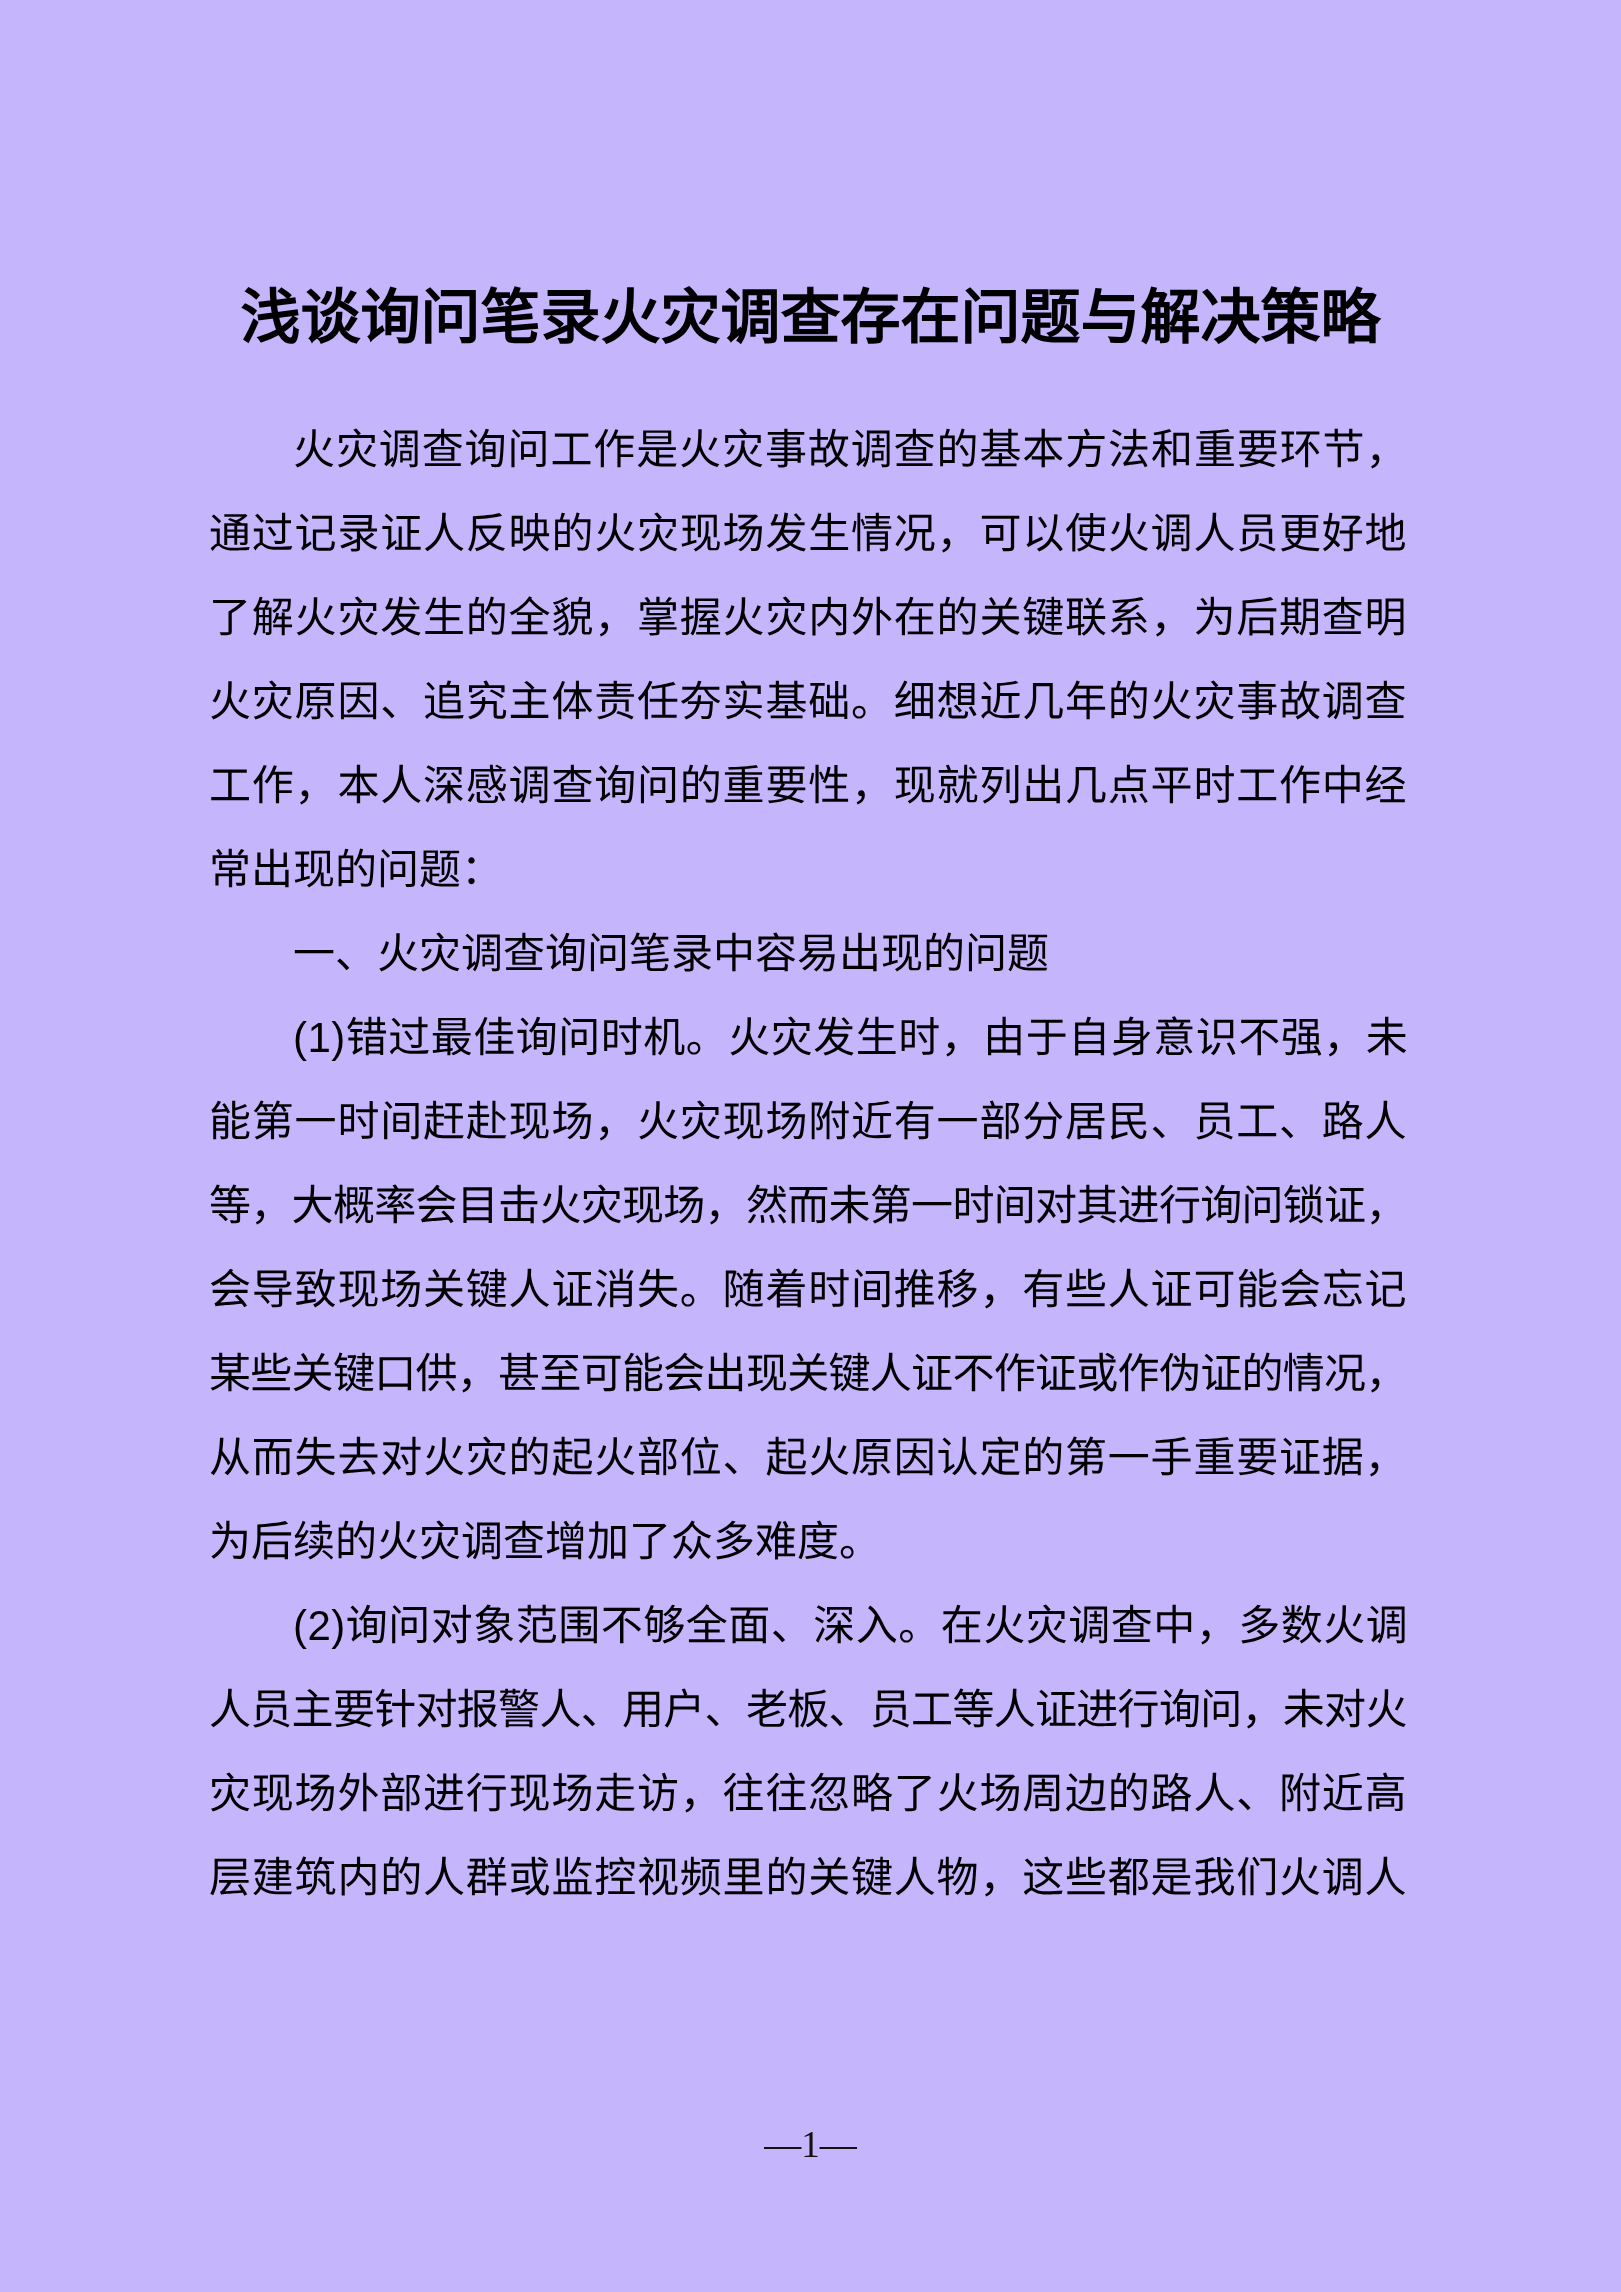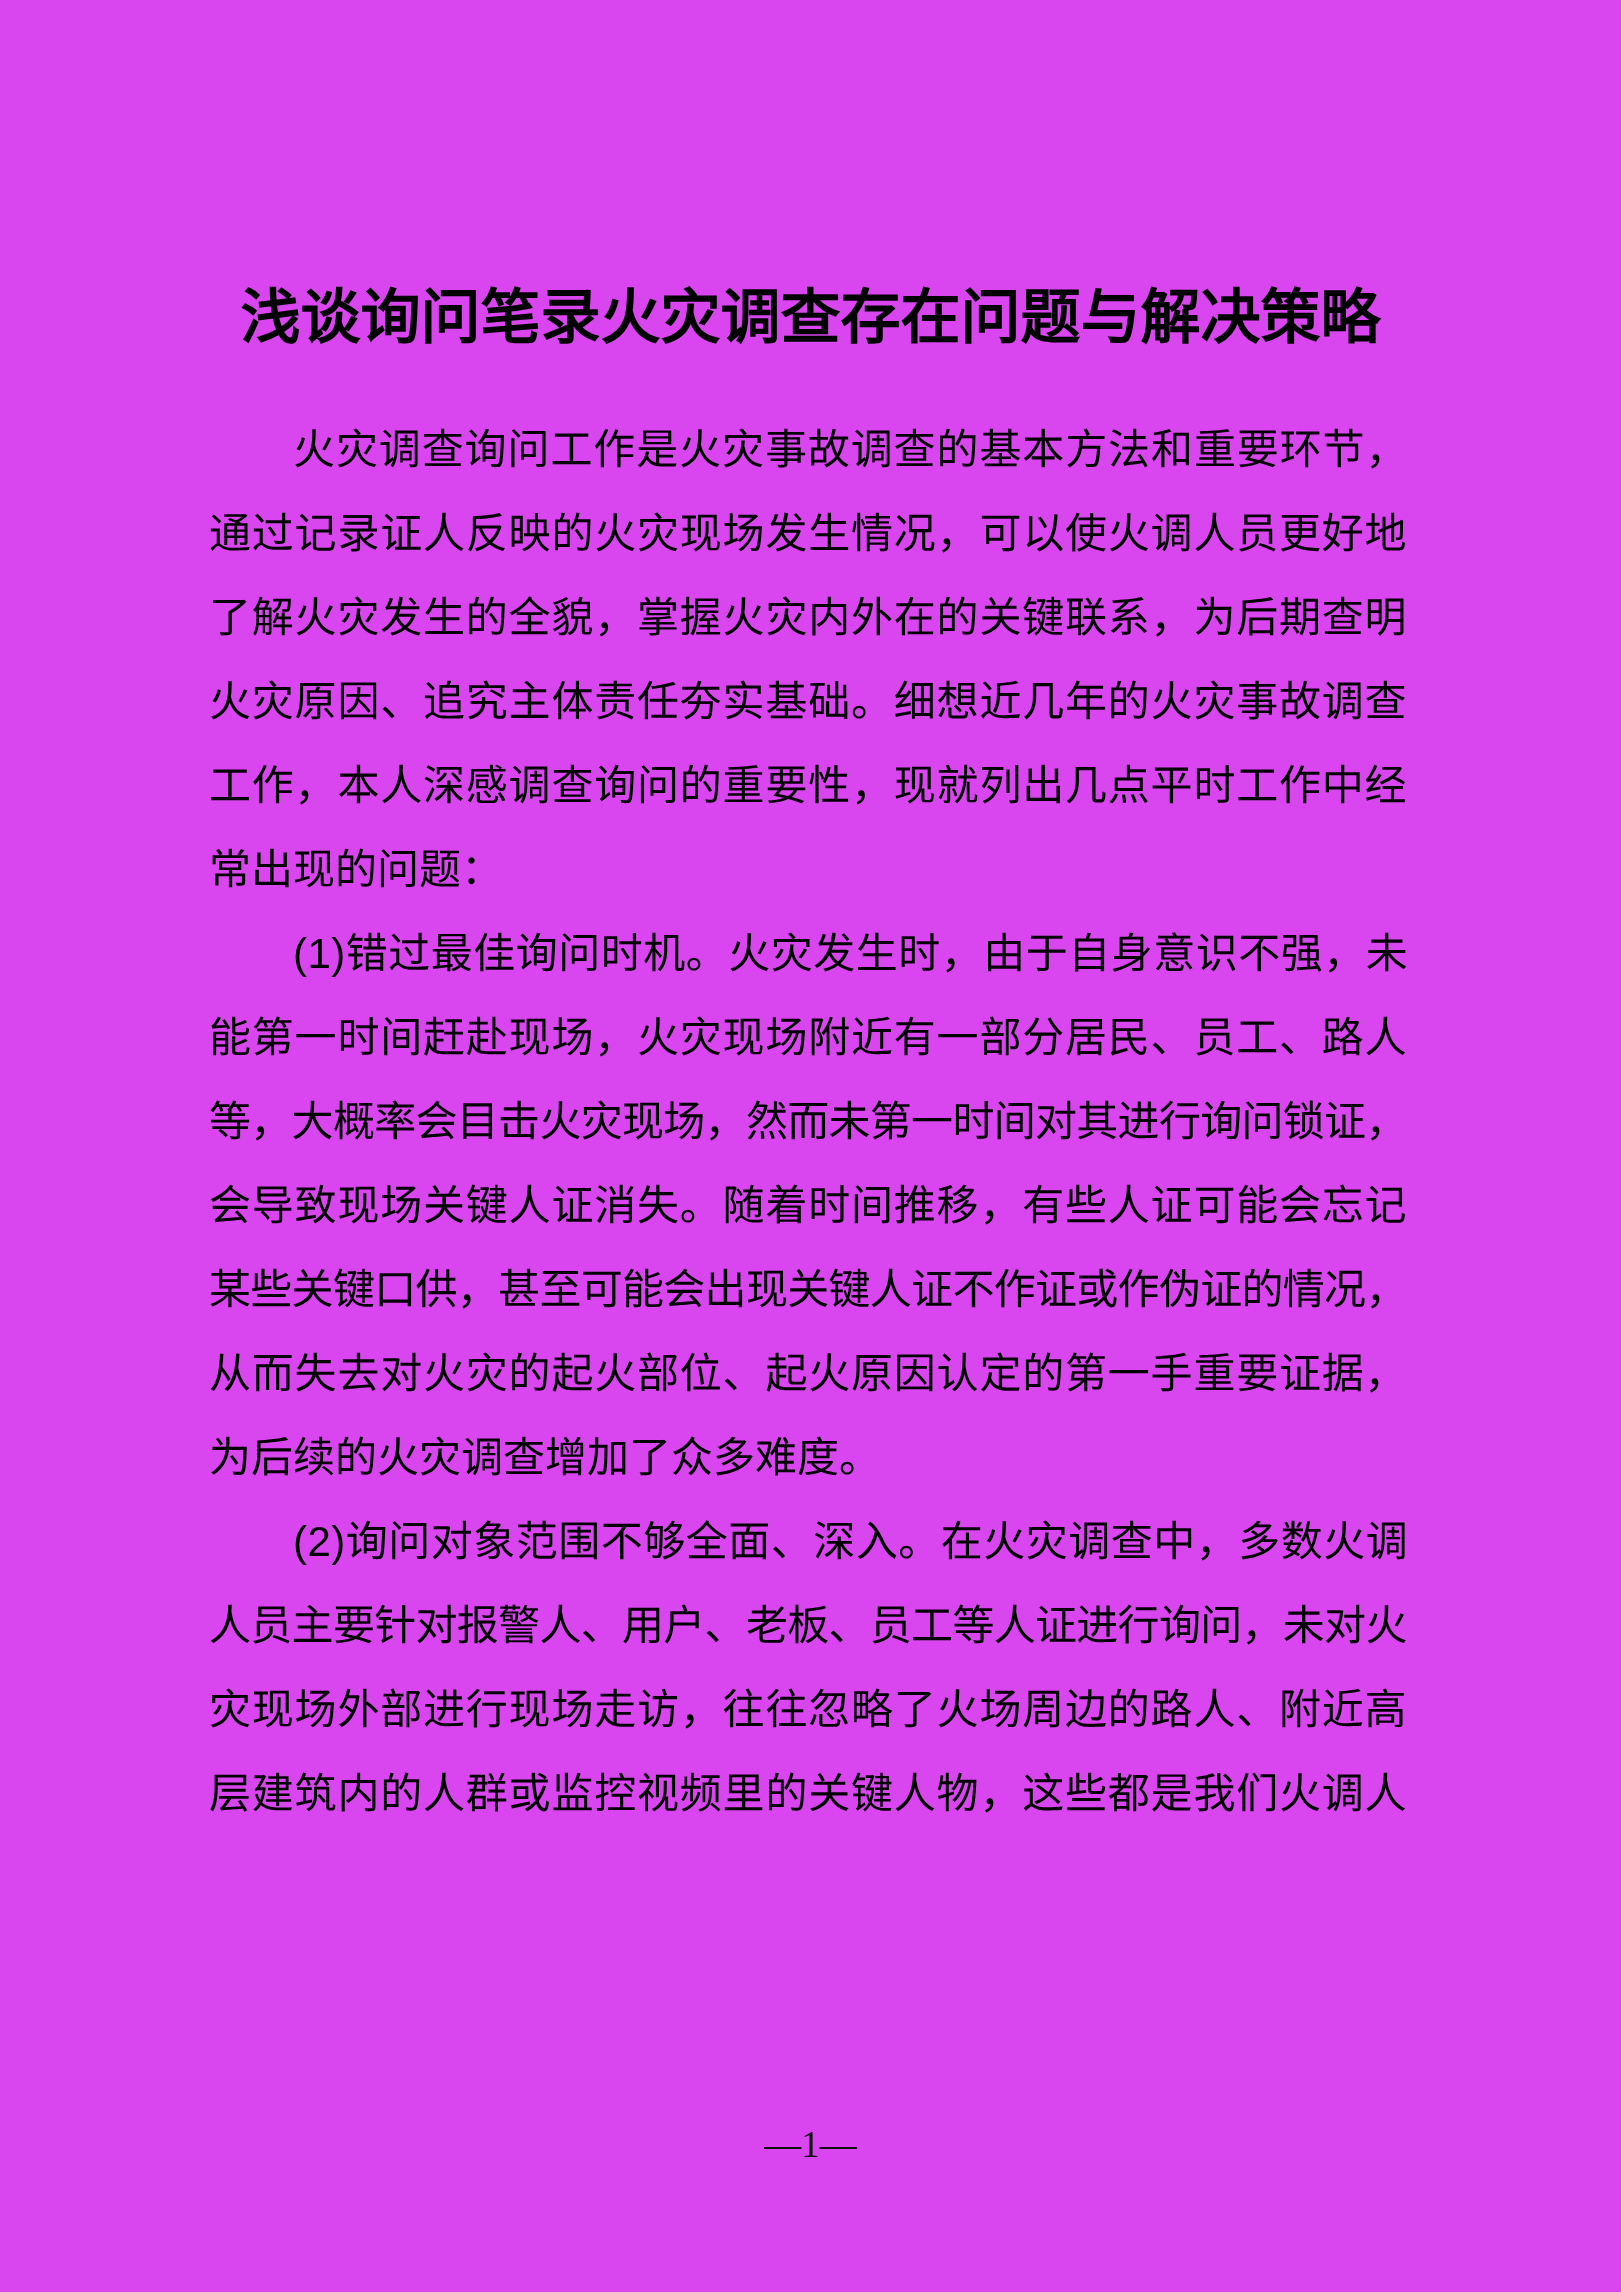--- a/index.html
+++ b/index.html
@@ -4,21 +4,21 @@
 <style>
   html, body {
     margin: 0;
     padding: 0;
     background: #ffffff;
   }
   .page {
     position: relative;
     width: 1621px;
     height: 2293px;
-    background: #d946ef;
+    background: #c4b5fd;
     color: #000000;
     font-family: "Liberation Sans", sans-serif;
     overflow: hidden;
   }
   .doc-title {
     position: absolute;
     top: 246px;
     left: 0;
     width: 100%;
     text-align: center;
@@ -62,20 +62,21 @@
 <div class="page">
   <h1 class="doc-title"><span>浅谈询问笔录火灾调查存在问题与解决策略</span></h1>
 
   <div class="doc-body">
       <div class="line indent"><span style="letter-spacing: 0.9px;">火灾调查询问工作是火灾事故调查的基本方法和重要环节，</span></div>
       <div class="line"><span style="letter-spacing: 0.8px;">通过记录证人反映的火灾现场发生情况，可以使火调人员更好地</span></div>
       <div class="line"><span style="letter-spacing: 0.8px; margin-top: 12px;">了解火灾发生的全貌，掌握火灾内外在的关键联系，为后期查明</span></div>
       <div class="line"><span style="letter-spacing: 0.8px;">火灾原因、追究主体责任夯实基础。细想近几年的火灾事故调查</span></div>
       <div class="line"><span style="letter-spacing: 0.8px;">工作，本人深感调查询问的重要性，现就列出几点平时工作中经</span></div>
       <div class="line"><span>常出现的问题：</span></div>
+      <div class="line indent"><span>一、火灾调查询问笔录中容易出现的问题</span></div>
       <div class="line indent"><span style="letter-spacing: 0.5px; margin-top: 16px;">(1)错过最佳询问时机。火灾发生时，由于自身意识不强，未</span></div>
       <div class="line"><span style="letter-spacing: 0.8px;">能第一时间赶赴现场，火灾现场附近有一部分居民、员工、路人</span></div>
       <div class="line"><span style="letter-spacing: -0.7px;">等，大概率会目击火灾现场，然而未第一时间对其进行询问锁证，</span></div>
       <div class="line"><span style="letter-spacing: 0.8px;">会导致现场关键人证消失。随着时间推移，有些人证可能会忘记</span></div>
       <div class="line"><span style="letter-spacing: -0.7px;">某些关键口供，甚至可能会出现关键人证不作证或作伪证的情况，</span></div>
       <div class="line"><span style="letter-spacing: 0.8px;">从而失去对火灾的起火部位、起火原因认定的第一手重要证据，</span></div>
       <div class="line"><span>为后续的火灾调查增加了众多难度。</span></div>
       <div class="line indent"><span style="letter-spacing: 0.5px;">(2)询问对象范围不够全面、深入。在火灾调查中，多数火调</span></div>
       <div class="line"><span style="letter-spacing: -0.7px;">人员主要针对报警人、用户、老板、员工等人证进行询问，未对火</span></div>
       <div class="line"><span style="letter-spacing: 0.8px;">灾现场外部进行现场走访，往往忽略了火场周边的路人、附近高</span></div>

